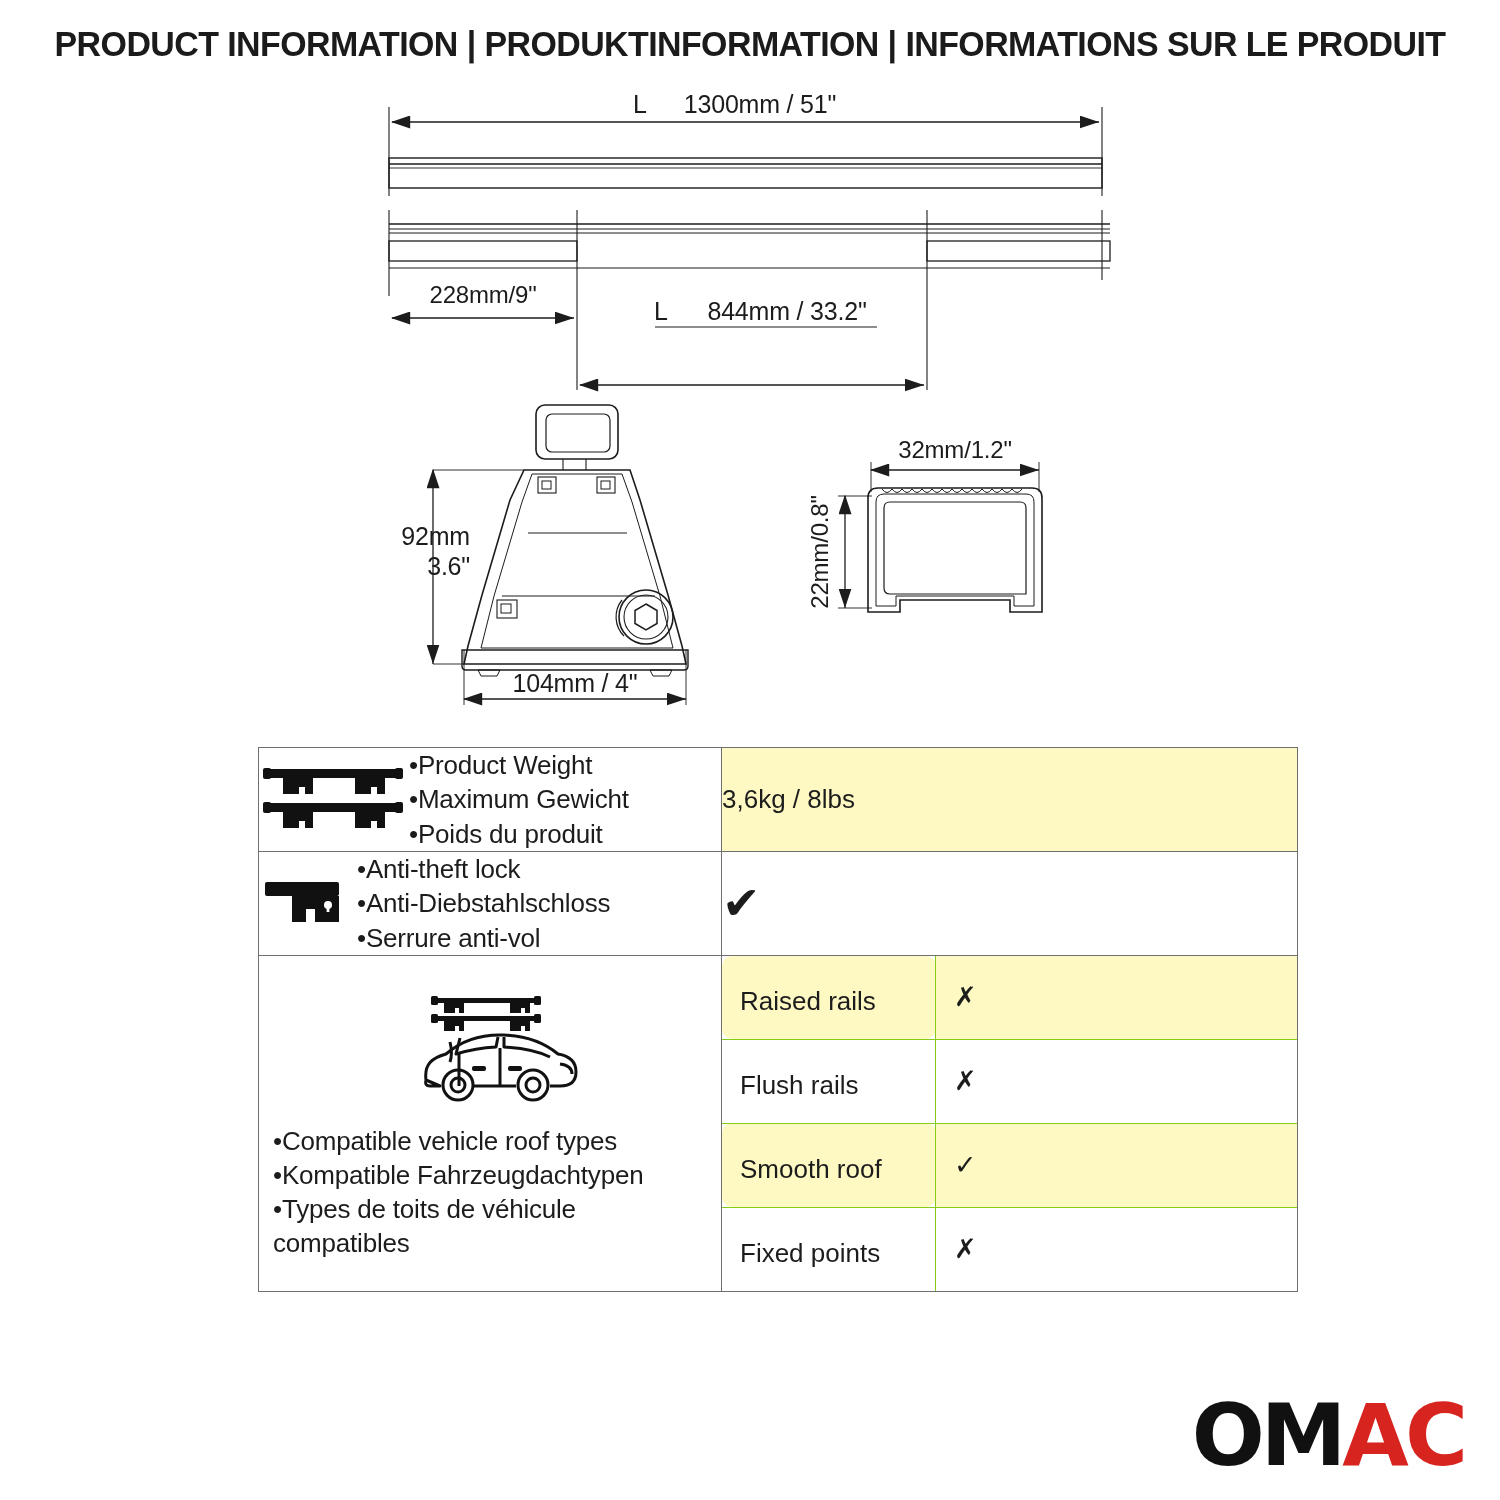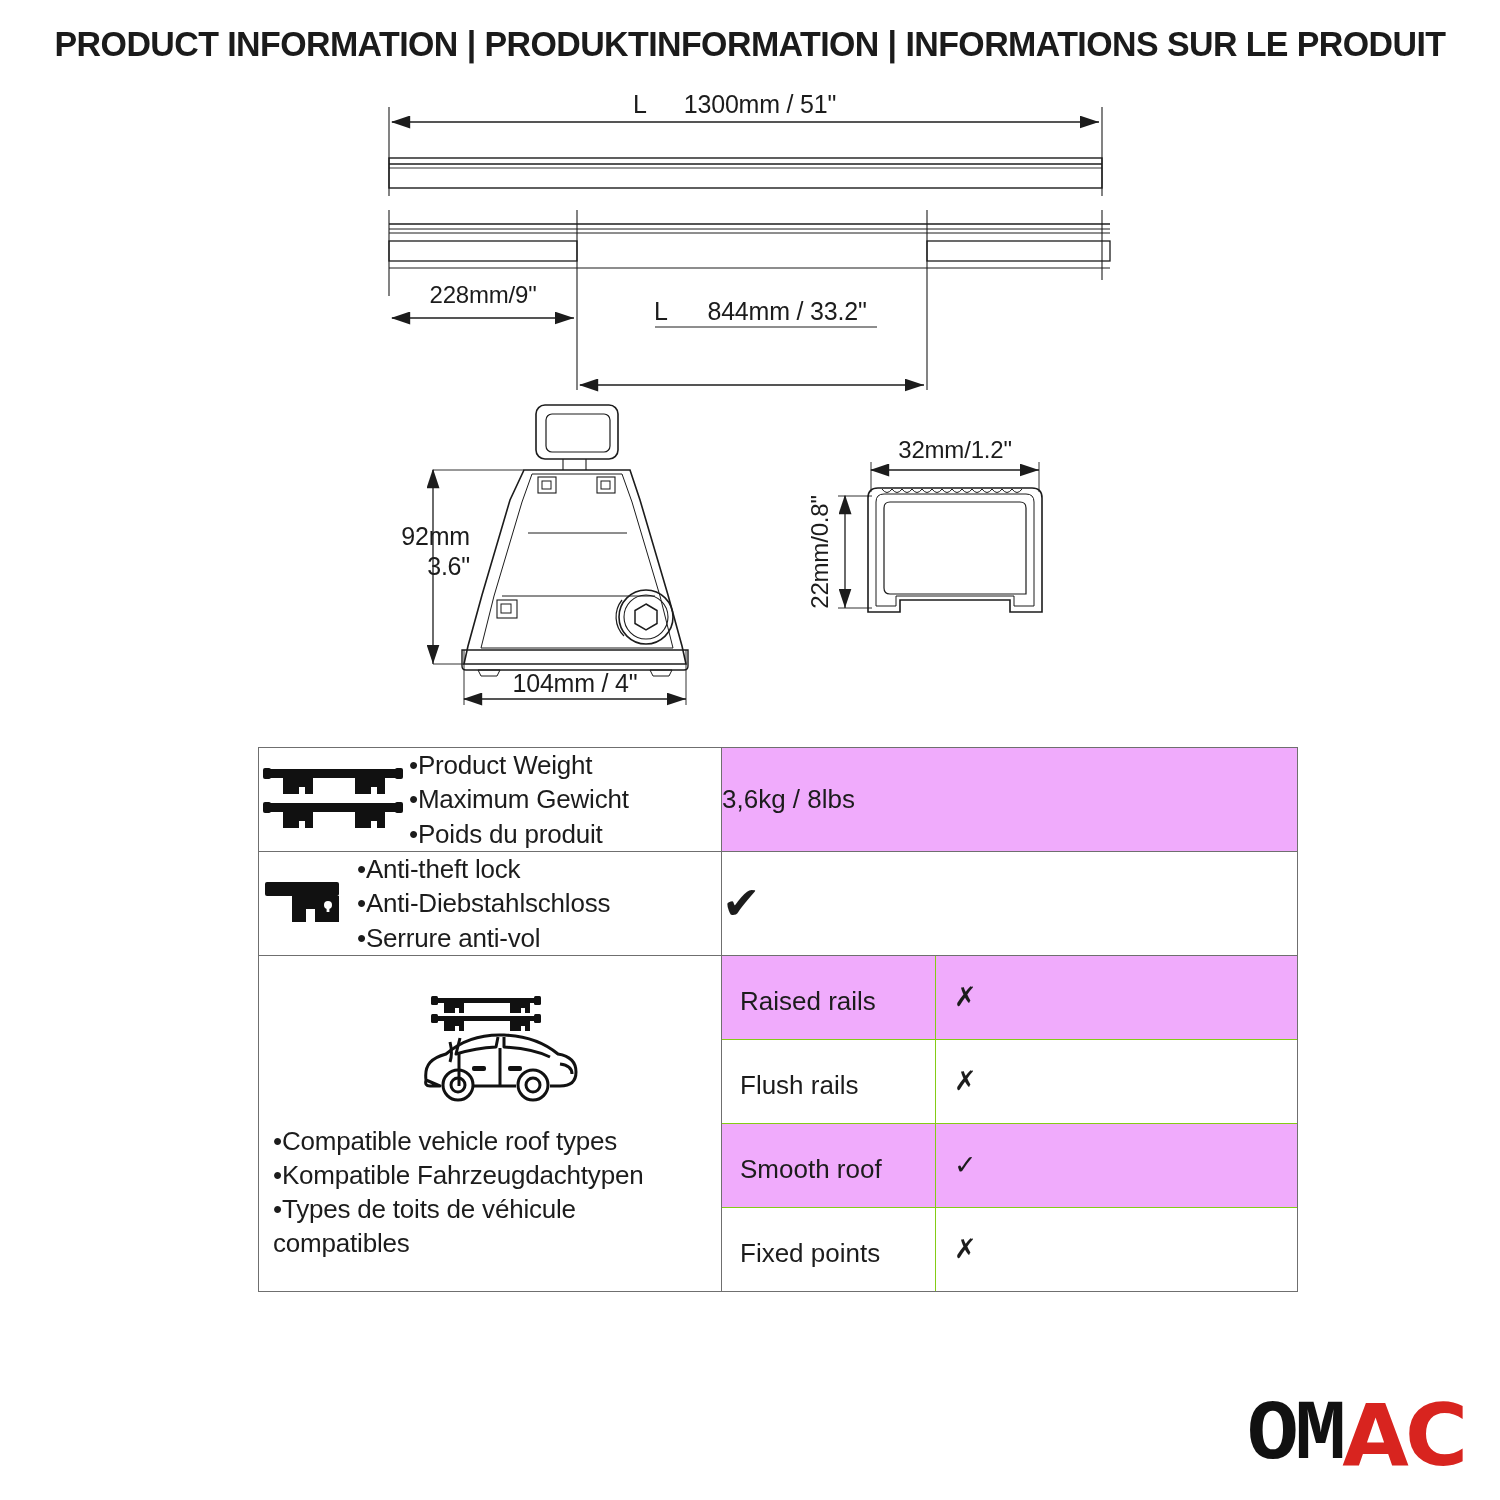--- a/index.html
+++ b/index.html
@@ -46,42 +46,42 @@
     border-collapse:collapse;
     table-layout:fixed;
   }
   .spec td{
     border:1px solid #6f6f6f;
     padding:0;
     vertical-align:middle;
     font-size:26px;
     color:#1c1c1c;
   }
-  .spec .shade{background:#f0abfc;margin-left:21px;}
+  .spec .shade{background:#fef9c3;margin-left:21px;}
   .label-cell{
     width:462px;
     padding:14px 10px 14px 18px;
   }
   .val-cell{
     padding:14px 0 14px 22px;
     font-size:27px;
   }
   .lbl-row{display:flex;align-items:center;gap:2px;}
   .lbl-lines{line-height:1.32;font-size:26px;white-space:nowrap;}
   .lbl-lines div{letter-spacing:-0.2px;}
 
   .icon-box{flex:0 0 auto;display:flex;align-items:center;justify-content:center;}
 
   .tick{font-size:46px;line-height:1;font-weight:bold;font-family:"DejaVu Sans",sans-serif;}
   .tick-sm{font-size:27px;line-height:1;font-family:"DejaVu Sans",sans-serif;}
   .cross-sm{font-size:27px;line-height:1;font-family:"DejaVu Sans",sans-serif;font-style:italic;font-weight:bold;}
 
   .sub-tbl{width:100%;border-collapse:collapse;table-layout:fixed;}
   .sub-tbl td{border:1px solid #84cc16;font-size:26px;}
-  .sub-tbl td.k{width:195px;padding:30px 0 22px 18px;}
+  .sub-tbl td.k{width:195px;padding:30px 0 22px 18px;border-radius:10px;}
   .sub-tbl td.v{padding:22px 0 22px 18px;}
   .sub-tbl tr:first-child td{border-top:0;}
   .sub-tbl tr:last-child td{border-bottom:0;}
   .sub-tbl td:first-child{border-left:0;}
   .sub-tbl td:last-child{border-right:0;}
   .nested-cell{padding:0 !important;}
 
   .compat-cell{padding:18px 10px 18px 18px;}
   .compat-inner{display:flex;flex-direction:column;align-items:flex-start;margin-left:14px;}
   .compat-icon{align-self:center;margin-bottom:4px;}
@@ -90,21 +90,21 @@
   
   .logo{
     position:absolute;right:36px;bottom:22px;
     display:flex;align-items:center;
     font-weight:bold;
     font-size:86px;
     letter-spacing:-4px;
     line-height:1;
     font-family:"DejaVu Sans", sans-serif;
   }
-  .logo .om{color:#111111;font-family:Liberation Mono, monospace;}
+  .logo .om{color:#111111;}
   .logo .ac{color:#d8241f;}
 </style>
 </head>
 <body>
 
 <div class="page">
 
   <div class="title">PRODUCT INFORMATION | PRODUKTINFORMATION | INFORMATIONS SUR LE PRODUIT</div>
 
   <div class="draw">

